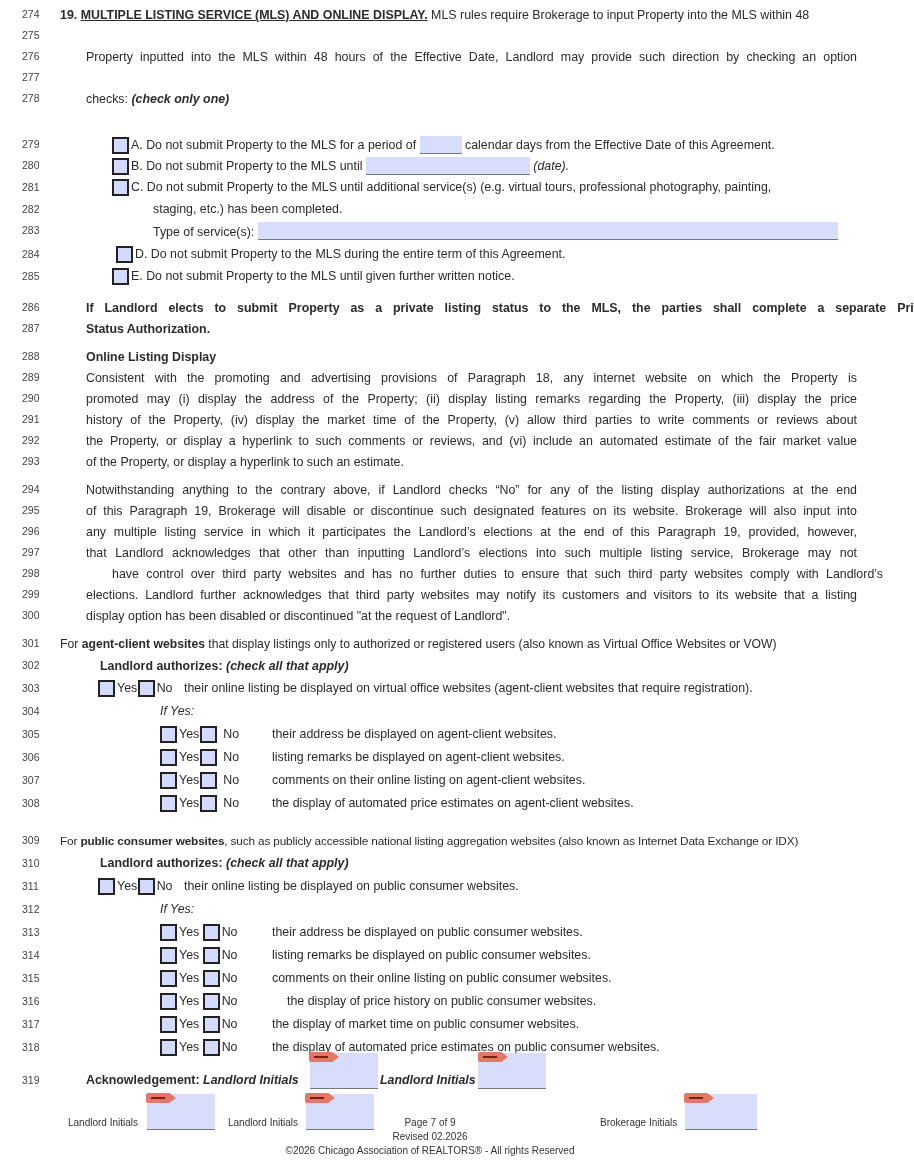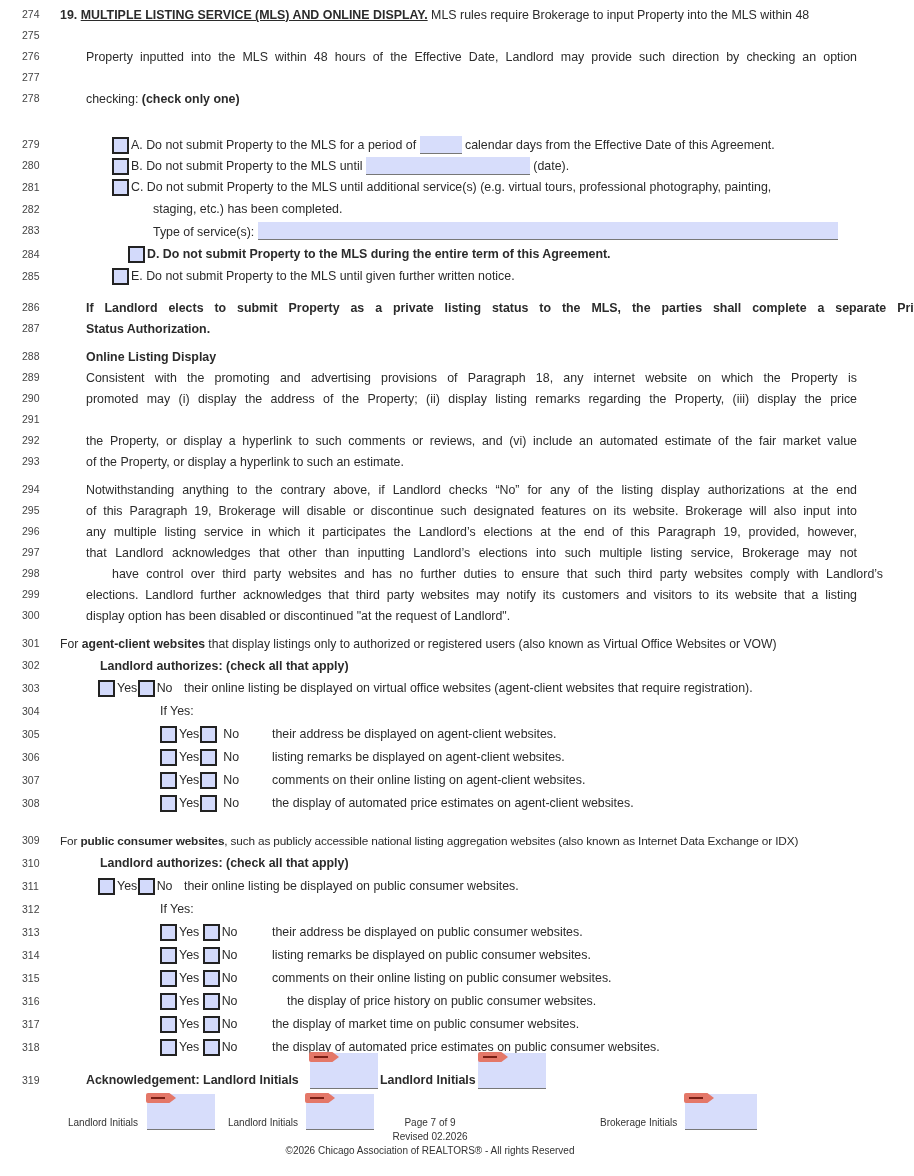--- a/index.html
+++ b/index.html
@@ -3,21 +3,21 @@
 <meta charset="utf-8">
 <style>
   html, body { margin: 0; padding: 0; background: #ffffff; }
   body { width: 914px; height: 1176px; position: relative; overflow: hidden;
          font-family: "Liberation Sans", sans-serif; color: #2a2a2a; }
   .page { position: absolute; left: 0; top: 0; width: 914px; height: 1176px; }
   .ln { position: absolute; left: 22px; width: 30px; font-size: 10.5px; color: #444; }
   .line { position: absolute; font-size: 12.4px; line-height: 16px; white-space: nowrap; color: #2b2b2b; }
   .just { text-align: justify; text-align-last: justify; white-space: normal; }
   .b { font-weight: bold; }
-  .i { }
+  .i { font-style: italic; }
   .u { text-decoration: underline; }
   .cb { display: inline-block; width: 17px; height: 17px; background: #d3dafb; border: 2px solid #222;
         box-sizing: border-box; vertical-align: middle; margin-right: 2px; cursor: pointer; }
   .fill { display: inline-block; background: #d7ddfb; border-bottom: 1px solid #777; height: 17px; vertical-align: bottom; }
   .initbox { position: absolute; background: #d7ddfb; border-bottom: 1px solid #777; }
   .tag { position: absolute; width: 30px; height: 10px; background: #e47768; border-radius: 2px;
          clip-path: polygon(0 0, 78% 0, 100% 50%, 78% 100%, 0 100%); }
   .tag::after { content: ""; position: absolute; left: 5px; top: 4px; width: 14px; height: 2px; background: #7a1e14; }
   .footer { position: absolute; font-size: 10px; color: #333; }
   .center { text-align: center; }
@@ -76,21 +76,21 @@
     <div class="ln" style="top:1074px">319</div>
   </div>
 
   <div class="line" style="top:7px; left:60px; width:797px;">
     <span class="b">19.</span>
     <span class="b u">MULTIPLE LISTING SERVICE (MLS) AND ONLINE DISPLAY.</span>
     <span>MLS rules require Brokerage to input Property into the MLS within 48</span>
   </div>
   <div class="line just" style="top:49px; left:86px; width:771px;">Property inputted into the MLS within 48 hours of the Effective Date, Landlord may provide such direction by checking an option</div>
   <div class="line" style="top:91px; left:86px;">
-    <span>checking:</span>
+    <span>checks:</span>
     <span class="b i">(check only one)</span>
   </div>
 
   <div class="line" style="top:136px; left:112px;">
     <span class="cb"></span><span>A. Do not submit Property to the MLS for a period of</span>
     <span class="fill" style="width:42px;"></span>
     <span>calendar days from the Effective Date of this Agreement.</span>
   </div>
   <div class="line" style="top:157px; left:112px;">
     <span class="cb"></span><span>B. Do not submit Property to the MLS until</span>
@@ -98,33 +98,34 @@
     <span class="i">(date).</span>
   </div>
   <div class="line" style="top:179px; left:112px;">
     <span class="cb"></span><span>C. Do not submit  Property to the MLS until additional service(s) (e.g. virtual tours, professional photography, painting,</span>
   </div>
   <div class="line" style="top:201px; left:153px;">staging, etc.) has been completed.</div>
   <div class="line" style="top:222px; left:153px;">
     <span>Type of service(s):</span>
     <span class="fill" style="width:580px;"></span>
   </div>
-  <div class="line" style="top:246px; left:128px;font-weight:bold;">
+  <div class="line" style="top:246px; left:116px;">
     <span class="cb"></span><span>D. Do not submit Property to the MLS during the entire term of this Agreement.</span>
   </div>
   <div class="line" style="top:268px; left:112px;">
     <span class="cb"></span><span>E. Do not submit Property to the MLS until given further written notice.</span>
   </div>
 
   <div class="line b just" style="top:300px; left:86px; width:904px;">If Landlord elects to submit Property as a private listing status to the MLS, the parties shall complete a separate Private Listing</div>
   <div class="line b" style="top:321px; left:86px;">Status Authorization.</div>
 
   <div class="line b" style="top:349px; left:86px;">Online Listing Display</div>
   <div class="line just" style="top:370px; left:86px; width:771px;">Consistent with the promoting and advertising provisions of Paragraph 18, any internet website on which the Property is</div>
   <div class="line just" style="top:391px; left:86px; width:771px;">promoted may (i) display the address of the Property; (ii) display listing remarks regarding the Property, (iii) display the price</div>
+  <div class="line just" style="top:412px; left:86px; width:771px;">history of the Property, (iv) display the market time of the Property, (v) allow third parties to write comments or reviews about</div>
   <div class="line just" style="top:433px; left:86px; width:771px;">the Property, or display a hyperlink to such comments or reviews, and (vi) include an automated estimate of the fair market value</div>
   <div class="line" style="top:454px; left:86px;">of the Property, or display a hyperlink to such an estimate.</div>
 
   <div class="line just" style="top:482px; left:86px; width:771px;">Notwithstanding anything to the contrary above, if Landlord checks “No” for any of the listing display authorizations at the end</div>
   <div class="line just" style="top:503px; left:86px; width:771px;">of this Paragraph 19, Brokerage will disable or discontinue such designated features on its website. Brokerage will also input into</div>
   <div class="line just" style="top:524px; left:86px; width:771px;">any multiple listing service in which it participates the Landlord’s elections at the end of this Paragraph 19, provided, however,</div>
   <div class="line just" style="top:545px; left:86px; width:771px;">that Landlord acknowledges that other than inputting Landlord’s elections into such multiple listing service, Brokerage may not</div>
   <div class="line just" style="top:566px; left:86px; width:771px;margin-left:26px;">have control over third party websites and has no further duties to ensure that such third party websites comply with Landlord’s</div>
   <div class="line just" style="top:587px; left:86px; width:771px;">elections. Landlord further acknowledges that third party websites may notify its customers and visitors to its website that a listing</div>
   <div class="line" style="top:608px; left:86px;">display option has been disabled or discontinued "at the request of Landlord".</div>

